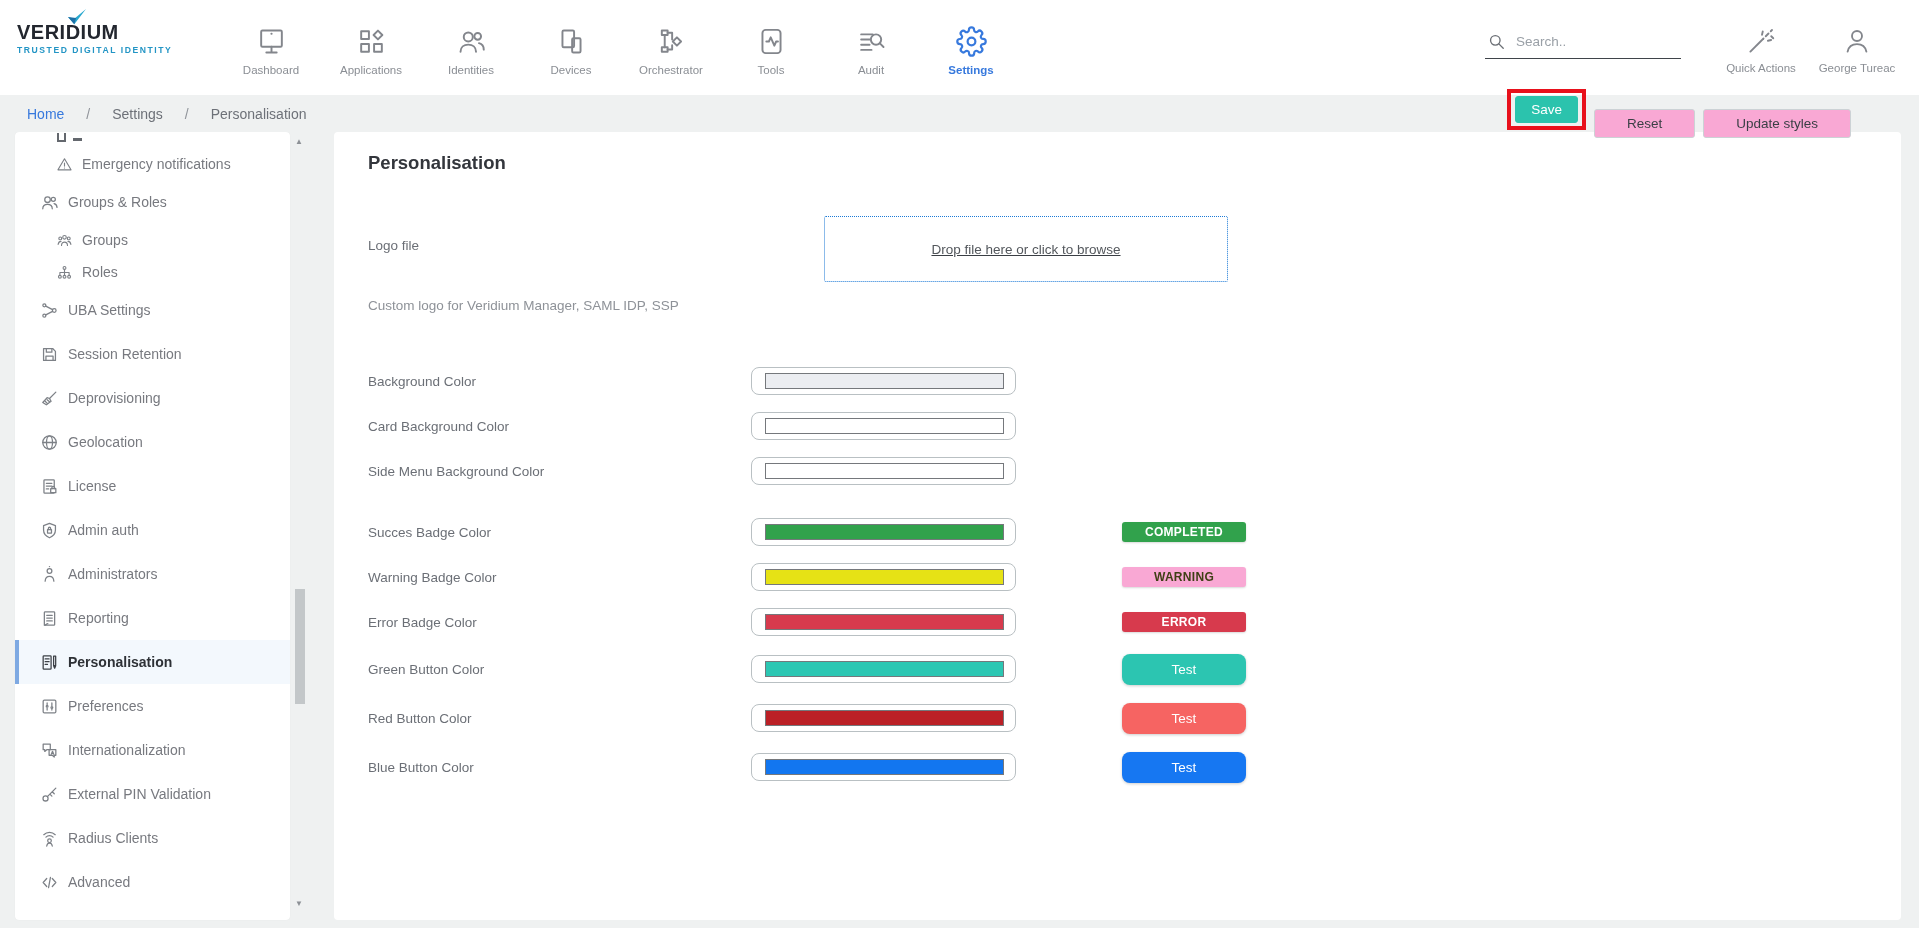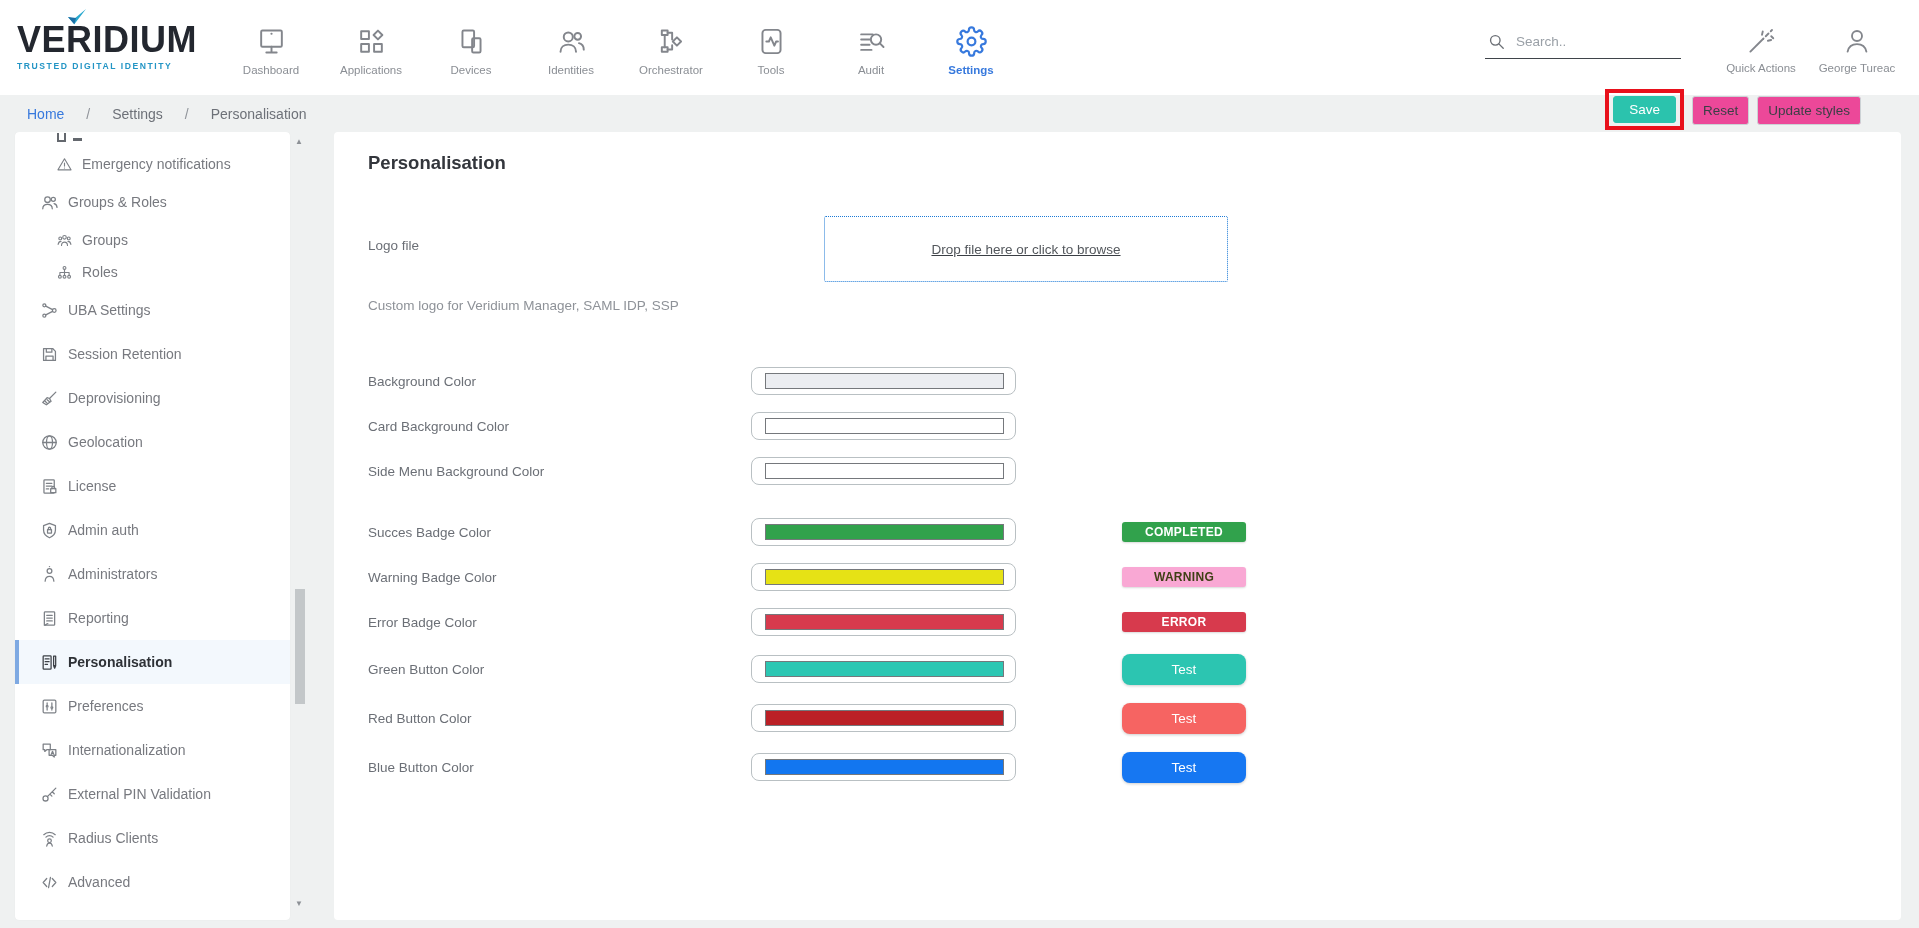--- a/index.html
+++ b/index.html
@@ -6,21 +6,21 @@
   html,body { width:1919px; height:928px; overflow:hidden; }
   body {
     font-family: "Liberation Sans", "DejaVu Sans", sans-serif;
     background:#eff1f1; color:#3a3e44; font-size:14px;
   }
   .app { width:1919px; height:928px; display:flex; flex-direction:column; }
 
   
   .topbar { height:95px; background:#ffffff; display:flex; align-items:stretch; flex:0 0 auto; }
   .logo-block { width:195px; padding:22px 0 0 17px; position:relative; cursor:pointer; }
-  .logo-word { font-size:36px; font-weight:700; letter-spacing:.5px; color:#23272f; line-height:1; }
+  .logo-word { font-size:20px; font-weight:700; letter-spacing:.5px; color:#23272f; line-height:1; }
   .logo-check { position:absolute; left:66px; top:8px; width:22px; height:18px; }
   .logo-tagline { font-size:8.6px; font-weight:700; letter-spacing:1.55px; color:#2395c5; margin-top:3px; }
 
   .main-nav { display:flex; margin-left:26px; }
   .nav-item { width:100px; display:flex; flex-direction:column; align-items:center; justify-content:center; padding-top:6px; cursor:pointer; color:#83868c; }
   .nav-item .icn svg { width:31px; height:31px; display:block; }
   .nav-label { font-size:11.5px; margin-top:7px; color:#8a8e94; }
   .nav-item.active { color:#3779dd; }
   .nav-item.active .nav-label { color:#3779dd; font-weight:700; }
 
@@ -32,25 +32,25 @@
   .top-action { display:flex; flex-direction:column; align-items:center; justify-content:center; width:96px; cursor:pointer; color:#83868c; padding-top:4px; }
   .top-action .icn svg { width:30px; height:30px; }
   .top-action .ta-label { font-size:11.5px; margin-top:6px; color:#8a8e94; white-space:nowrap; }
 
   
   .crumb-bar { height:37px; display:flex; align-items:center; padding-left:27px; flex:0 0 auto; position:relative; }
   .breadcrumb { display:flex; align-items:center; gap:22px; font-size:14px; }
   .crumb-link { color:#3779dd; cursor:pointer; }
   .crumb-sep { color:#90949a; }
   .crumb-plain { color:#6d7178; }
-  .crumb-actions { position:absolute; right:58px; top:-2px; display:flex; align-items:flex-start; gap:8px; }
+  .crumb-actions { position:absolute; right:68px; top:-2px; display:flex; align-items:flex-start; gap:8px; }
   .save-annotation { border:4px solid #e8111c; padding:3px 4px; margin-top:-4px; }
   .btn { font-family:inherit; font-size:13.5px; cursor:pointer; border-radius:3px; }
   .btn-save { background:#2bc3ad; color:#ffffff; border:1px solid #2bc3ad; padding:5px 15px; }
-  .btn-plain { background:#ec4899; color:#3a3f45; border:1px solid #ccd2d5; padding:6px 10px; margin-top:3px; }
+  .btn-plain { background:#f9a8d4; color:#3a3f45; border:1px solid #ccd2d5; padding:6px 32px; margin-top:16px; }
 
   
   .content { flex:1; display:flex; padding:0 18px 8px 15px; overflow:hidden; }
   .sidebar-wrap { position:relative; width:275px; flex:0 0 auto; }
   .sidebar { background:#ffffff; border-radius:4px; width:275px; height:788px; overflow:hidden; padding-top:4px; box-shadow:0 0 1px rgba(0,0,0,.08); }
 
   .clipped-item { height:12px; position:relative; }
   .clip-box { position:absolute; left:42px; top:-3px; width:9px; height:9px; border:2px solid #64686e; border-top:none; }
   .clip-dash { position:absolute; left:58px; top:2px; width:9px; height:2.5px; background:#64686e; }
 
@@ -124,36 +124,36 @@
               <path d="M17 3.6l3.4 3.4L17 10.4 13.6 7z"></path>
               <rect x="4" y="14" width="6" height="6"></rect>
               <rect x="14" y="14" width="6" height="6"></rect>
             </svg>
           </span>
           <span class="nav-label">Applications</span>
         </div>
         <div class="nav-item">
           <span class="icn">
             <svg viewBox="0 0 24 24" fill="none" stroke="currentColor" stroke-width="1.5" stroke-linecap="round" stroke-linejoin="round">
-              <rect x="5" y="3.5" width="9" height="13" rx="1"></rect>
-              <rect x="12.5" y="9.5" width="6.5" height="11" rx="1"></rect>
-            </svg>
-          </span>
-          <span class="nav-label">Devices</span>
-        </div>
-        <div class="nav-item">
-          <span class="icn">
-            <svg viewBox="0 0 24 24" fill="none" stroke="currentColor" stroke-width="1.5" stroke-linecap="round" stroke-linejoin="round">
               <circle cx="9.5" cy="8.5" r="3.5"></circle>
               <path d="M3.5 20c0-3.6 2.7-5.6 6-5.6s6 2 6 5.6"></path>
               <circle cx="16.8" cy="8" r="2.6"></circle>
               <path d="M17.8 13.3c2.3.6 3.7 2.4 3.7 5"></path>
             </svg>
           </span>
           <span class="nav-label">Identities</span>
+        </div>
+        <div class="nav-item">
+          <span class="icn">
+            <svg viewBox="0 0 24 24" fill="none" stroke="currentColor" stroke-width="1.5" stroke-linecap="round" stroke-linejoin="round">
+              <rect x="5" y="3.5" width="9" height="13" rx="1"></rect>
+              <rect x="12.5" y="9.5" width="6.5" height="11" rx="1"></rect>
+            </svg>
+          </span>
+          <span class="nav-label">Devices</span>
         </div>
         <div class="nav-item">
           <span class="icn">
             <svg viewBox="0 0 24 24" fill="none" stroke="currentColor" stroke-width="1.5" stroke-linecap="round" stroke-linejoin="round">
               <rect x="4.5" y="3.5" width="4.5" height="3.5"></rect>
               <rect x="4.5" y="16.5" width="4.5" height="3.5"></rect>
               <path d="M6.75 7v9.5M9 5.2h3.5M12.5 5.2v5.3M9 18.2h3.5M12.5 18.2v-3.3"></path>
               <path d="M16.2 8.8l3.2 3.2-3.2 3.2-3.2-3.2z"></path>
             </svg>
           </span>

